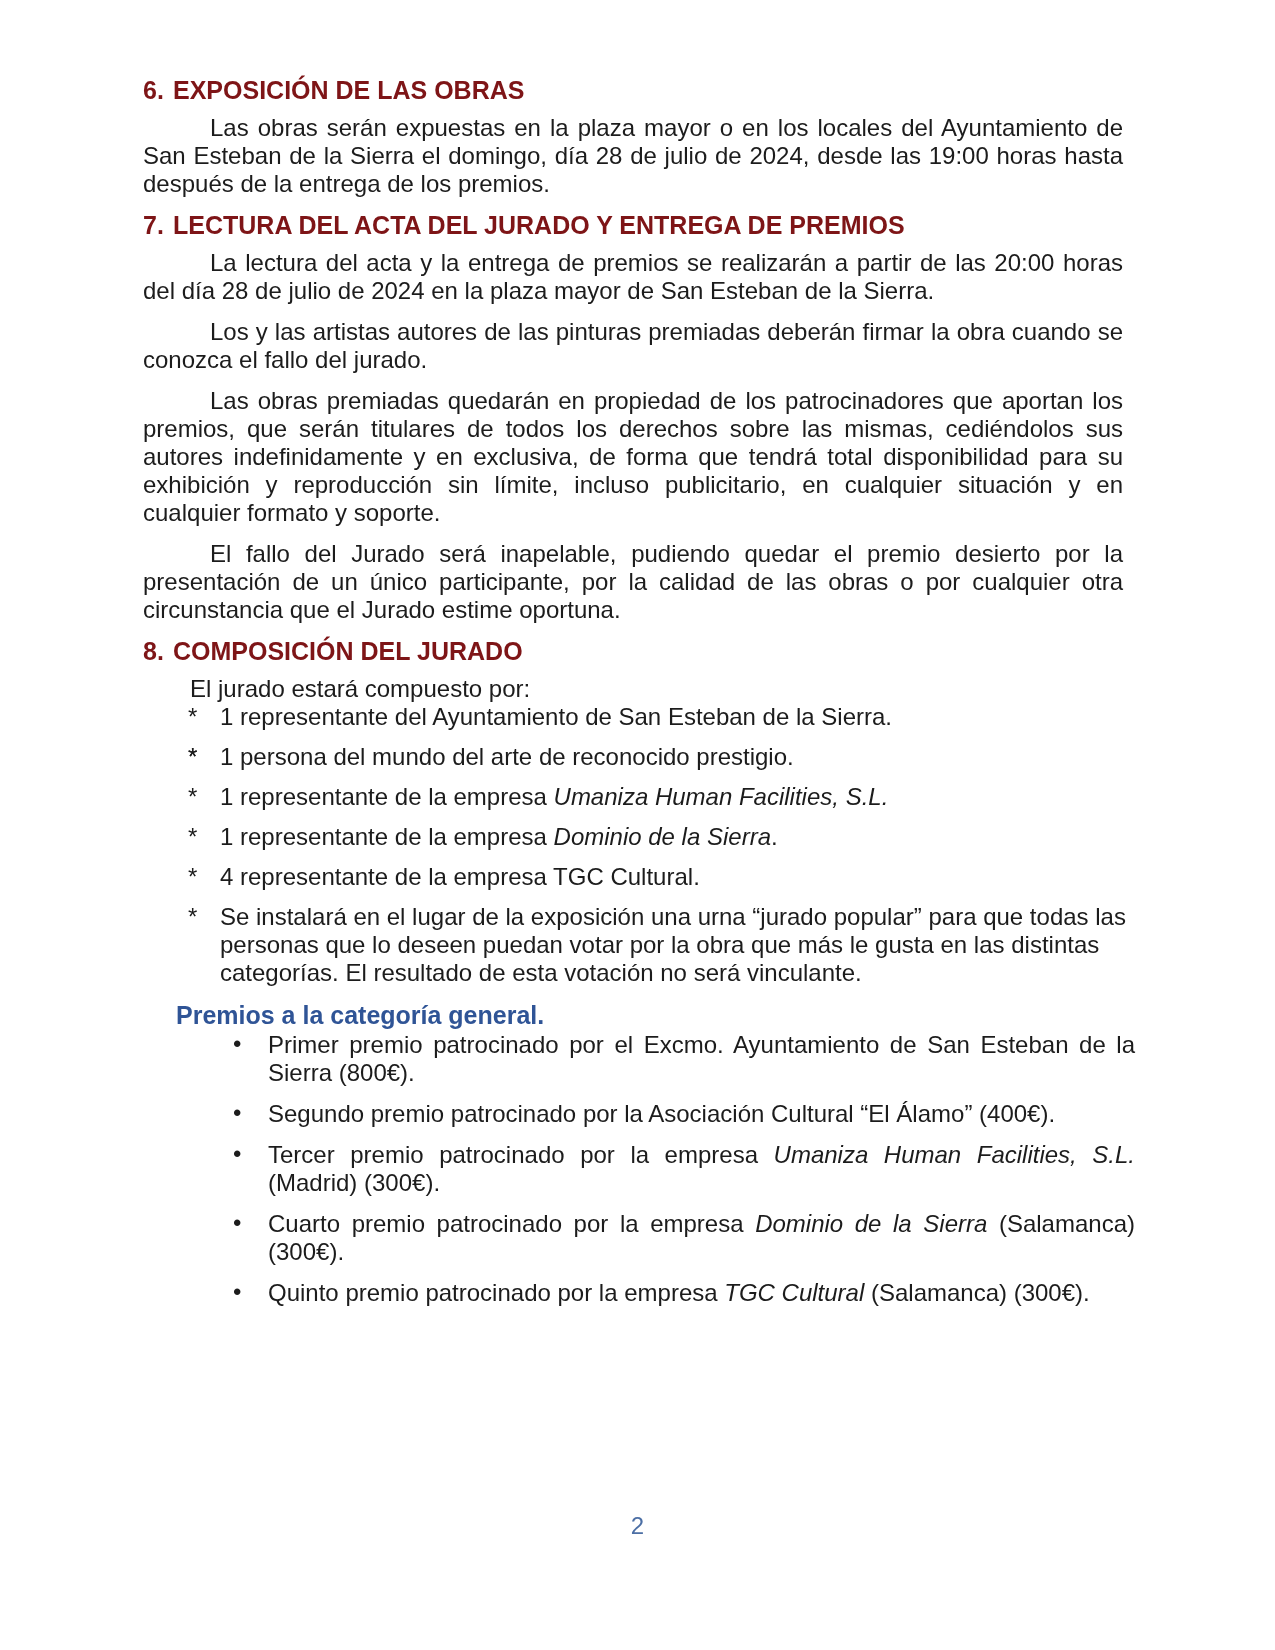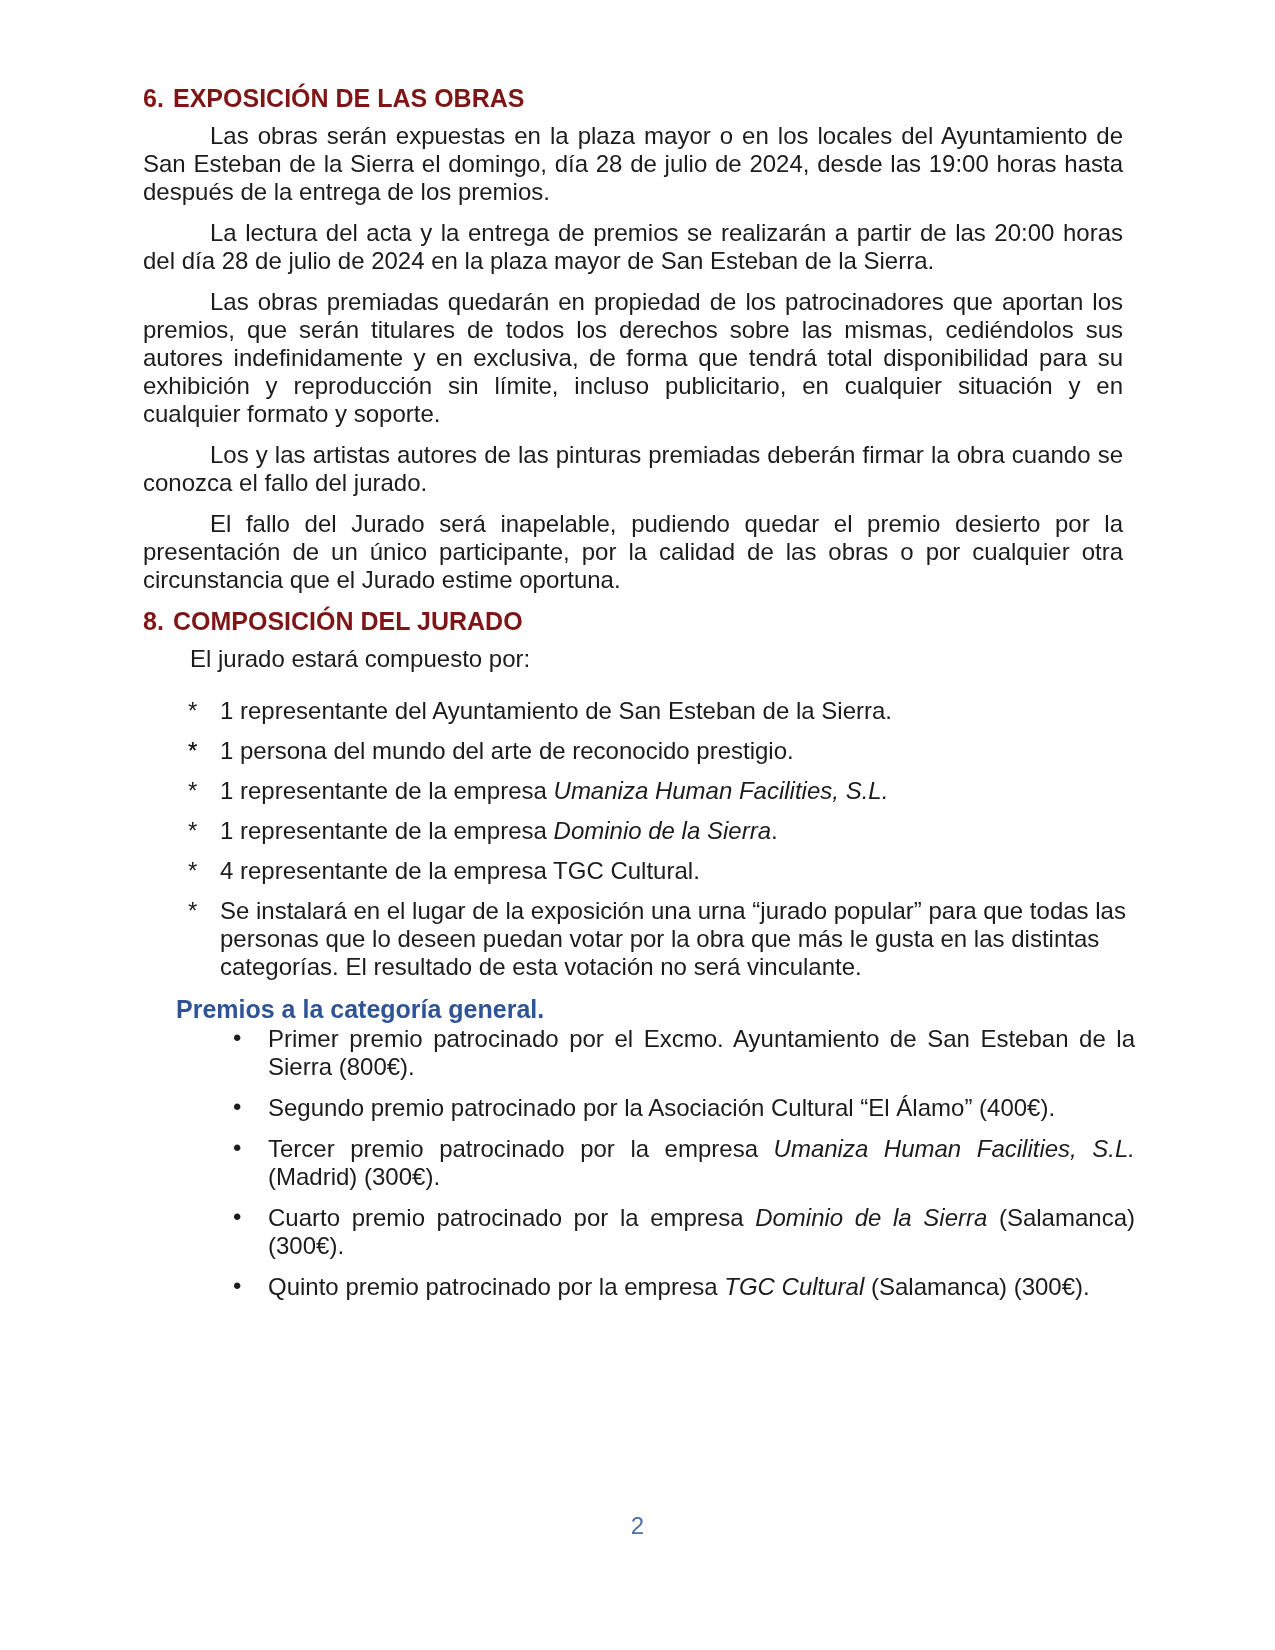--- a/index.html
+++ b/index.html
@@ -20,30 +20,30 @@
     color: #1c1c1c;
     overflow: hidden;
   }
   .sec-heading {
     font-weight: bold;
     font-size: 25px;
     line-height: 28px;
     color: #7E1517;
     margin: 6px 0 10px 0;
   }
-  .sec-heading:first-child { margin-top: 16px; }
+  .sec-heading:first-child { margin-top: 8px; }
   .sec-heading .hnum { display: inline-block; min-width: 30px; }
   .para {
     text-indent: 67px;
     text-align: justify;
     margin: 0 12px 13px 0;
   }
   .intro {
     padding-left: 47px;
-    margin: 0 0 24px 0;
+    margin: 0 0 0 0;
   }
   .list { margin: 0; padding: 0; list-style: none; }
   .jury-item {
     position: relative;
     padding-left: 77px;
     margin-bottom: 12px;
     text-align: left;
   }
   .jury-marker {
     position: absolute;
@@ -80,23 +80,24 @@
   }
 </style>
 </head>
 <body>
 
 <div class="page">
 
   <h2 class="sec-heading"><span class="hnum">6.</span><span>EXPOSICIÓN DE LAS OBRAS</span></h2>
   <p class="para">Las obras serán expuestas en la plaza mayor o en los locales del Ayuntamiento de San Esteban de la Sierra el domingo, día 28 de julio de 2024, desde las 19:00 horas hasta después de la entrega de los premios.</p>
 
+  <h2 class="sec-heading"><span class="hnum">7.</span><span>LECTURA DEL ACTA DEL JURADO Y ENTREGA DE PREMIOS</span></h2>
   <p class="para">La lectura del acta y la entrega de premios se realizarán a partir de las 20:00 horas del día 28 de julio de 2024 en la plaza mayor de San Esteban de la Sierra.</p>
+  <p class="para">Los y las artistas autores de las pinturas premiadas deberán firmar la obra cuando se conozca el fallo del jurado.</p>
   <p class="para">Las obras premiadas quedarán en propiedad de los patrocinadores que aportan los premios, que serán titulares de todos los derechos sobre las mismas, cediéndolos sus autores indefinidamente y en exclusiva, de forma que tendrá total disponibilidad para su exhibición y reproducción sin límite, incluso publicitario, en cualquier situación y en cualquier formato y soporte.</p>
-  <p class="para">Los y las artistas autores de las pinturas premiadas deberán firmar la obra cuando se conozca el fallo del jurado.</p>
   <p class="para">El fallo del Jurado será inapelable, pudiendo quedar el premio desierto por la presentación de un único participante, por la calidad de las obras o por cualquier otra circunstancia que el Jurado estime oportuna.</p>
 
   <h2 class="sec-heading"><span class="hnum">8.</span><span>COMPOSICIÓN DEL JURADO</span></h2>
   <p class="intro">El jurado estará compuesto por:</p>
 
   <ul class="list">
     <li class="jury-item"><span class="jury-marker">*</span><span>1 representante del Ayuntamiento de San Esteban de la Sierra.</span><span class="it"></span><span></span></li>
     <li class="jury-item"><span class="jury-marker">*</span><span class="it"></span><span></span></li>
     <li class="jury-item"><span class="jury-marker">*</span><span>1 persona del mundo del arte de reconocido prestigio.</span><span class="it"></span><span></span></li>
     <li class="jury-item"><span class="jury-marker">*</span><span>1 representante de la empresa </span><span class="it">Umaniza Human Facilities, S.L.</span><span></span></li>

